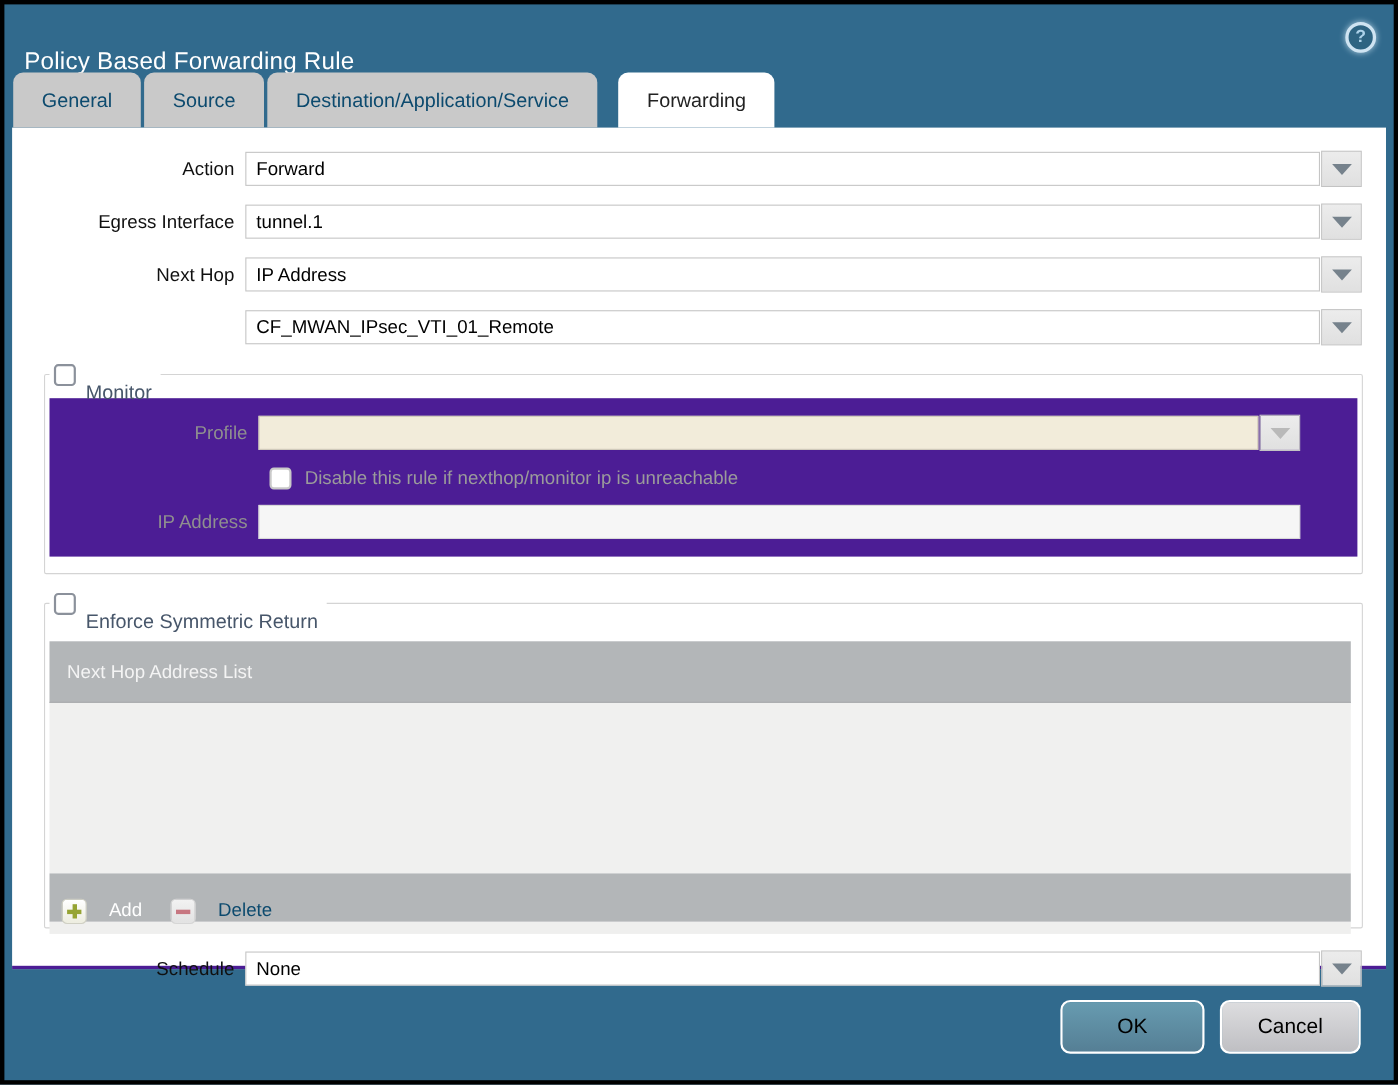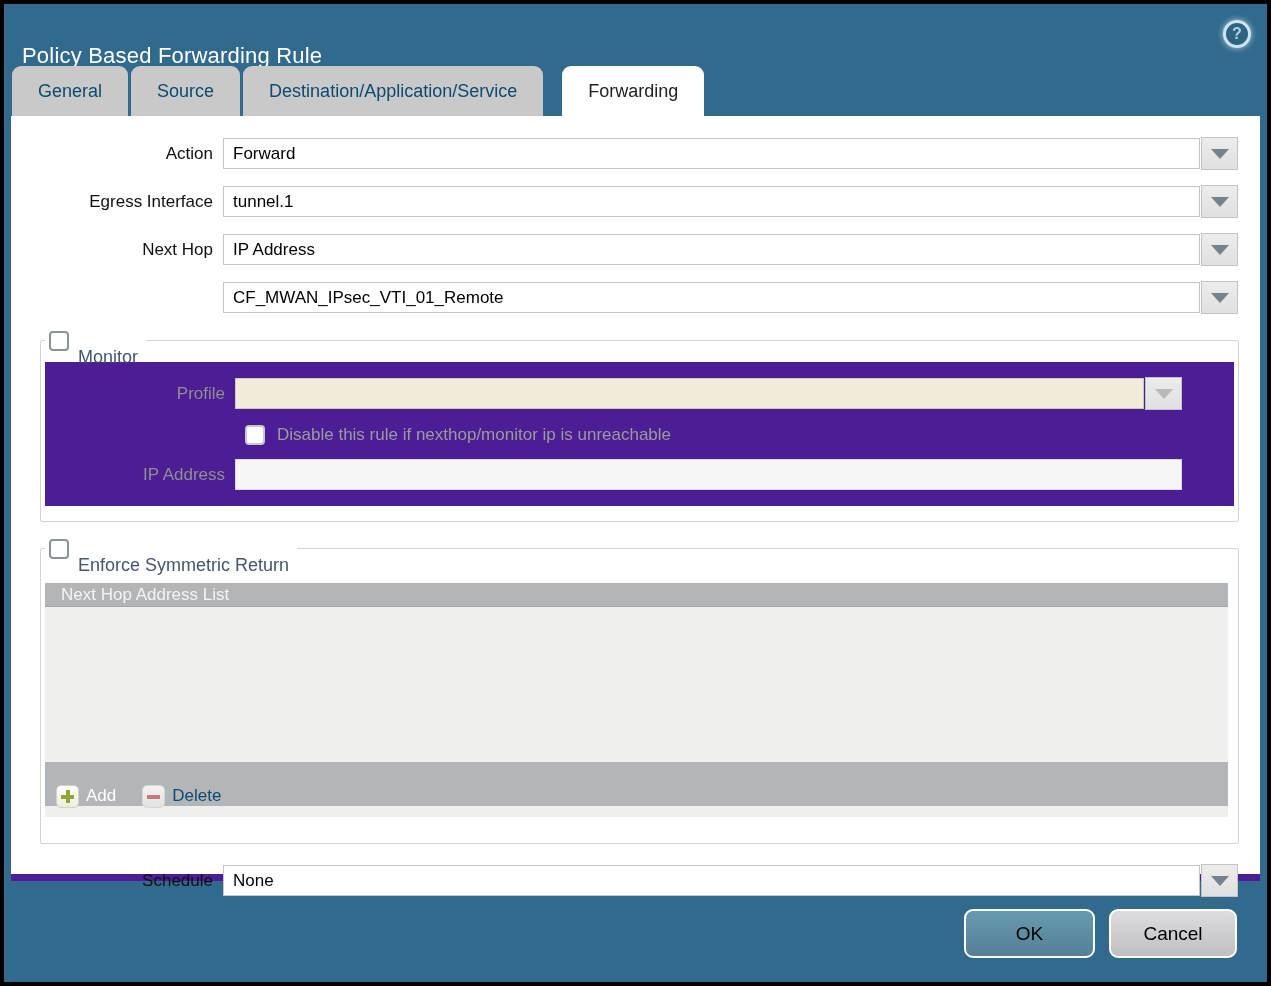--- a/index.html
+++ b/index.html
@@ -60,21 +60,21 @@
     white-space: nowrap;
   }
   .tab.active { background: #ffffff; color: #222; margin-left: 16px; }
 
   
   .panel {
     background: #ffffff;
     margin: 0 7px;
     height: 765px;
     padding-top: 21px;
-    border-bottom: 7px solid #4c1d95;
+    border-bottom: 3px solid #4c1d95;
   }
 
   
   .row {
     display: flex;
     align-items: center;
     margin: 0 22px 15px 0;
   }
   .row .lbl {
     width: 212px;
@@ -165,37 +165,37 @@
   .mcheck {
     display: flex; align-items: center; gap: 12px;
     margin: 0 0 14px 200px;
     font-size: 17px;
     color: #9b9b9b;
   }
 
   
   .esr-table { margin: 34px 10px 10px 4px; }
   .tbl-header {
-    height: 24px;
+    height: 56px;
     background: #b3b6b8;
     border-bottom: 1px solid #a3a6a8;
     display: flex; align-items: center;
     padding-left: 16px;
     color: #f4f4f4;
     font-size: 17px;
   }
   .tbl-body { height: 155px; background: #f0f0ef; }
   .tbl-footer {
     height: 44px;
     background: #b3b6b8;
     display: flex; align-items: center;
     padding-left: 11px;
     gap: 26px;
   }
-  .tbtn { display: flex; align-items: center; gap: 7px; cursor: pointer; margin-top: 24px; }
+  .tbtn { display: flex; align-items: center; gap: 20px; cursor: pointer; margin-top: 24px; }
   .tbtn .txt { font-size: 17px; color: #ffffff; }
   .tbtn.disabled { cursor: default; }
   .tbtn.disabled .txt { color: #0c4a6e; }
   .ic {
     width: 23px; height: 23px;
     border-radius: 5px;
     background: linear-gradient(#ffffff, #ededdf);
     border: 1px solid #d0d0c4;
     position: relative;
     flex: none;

